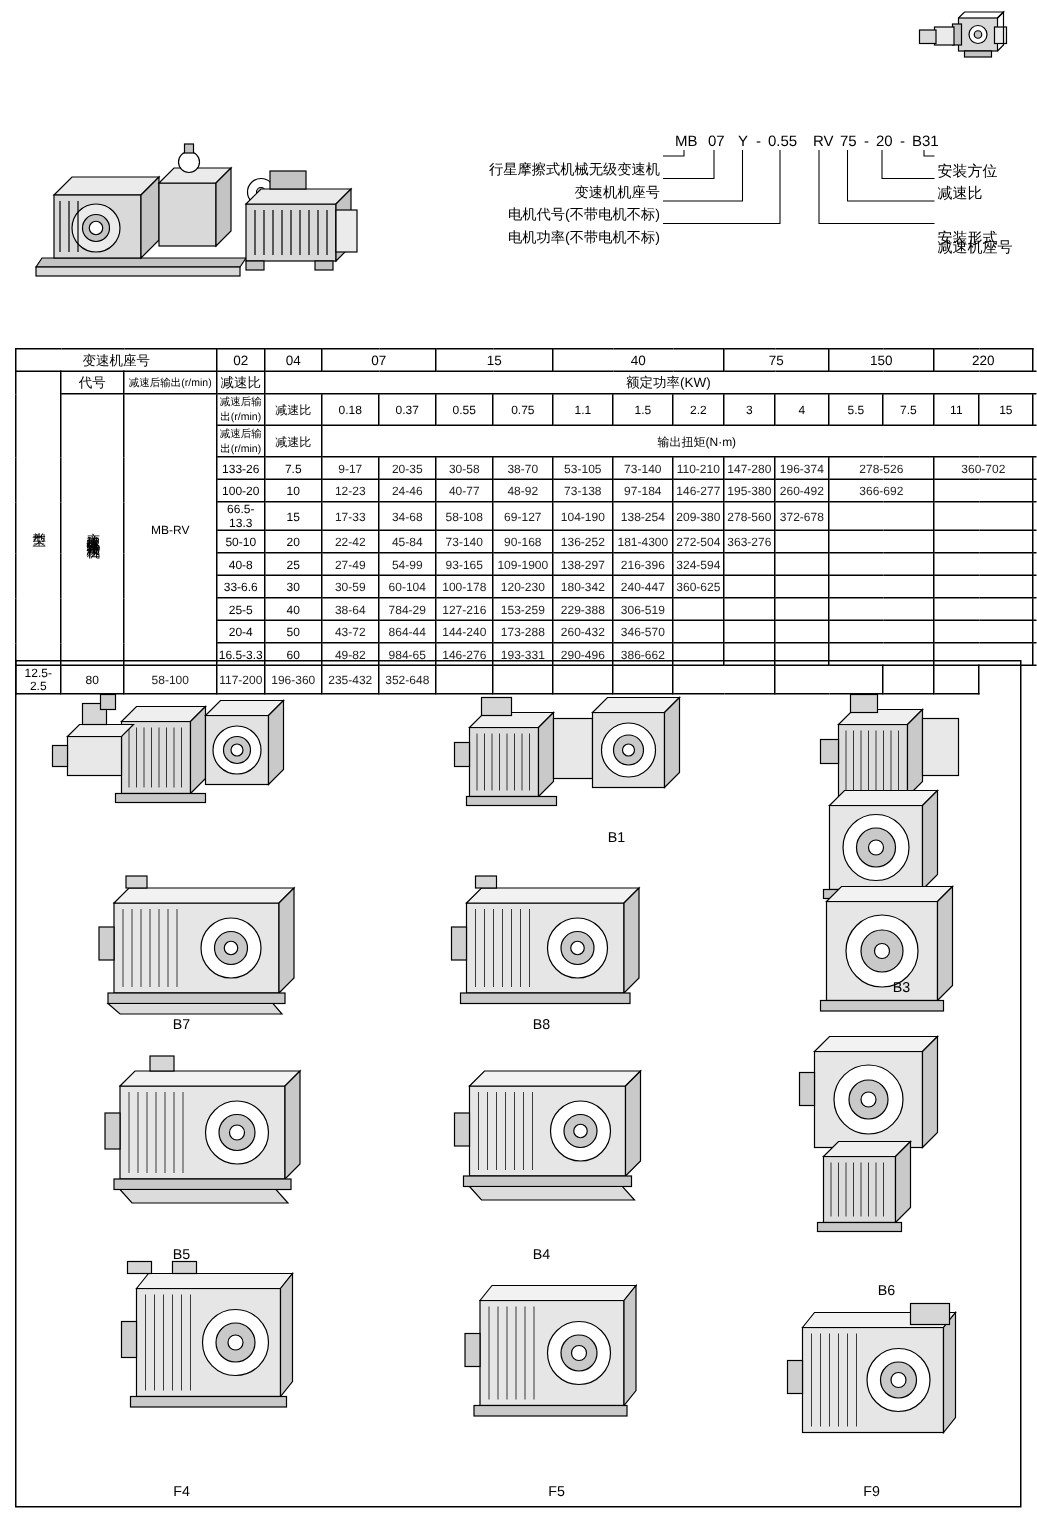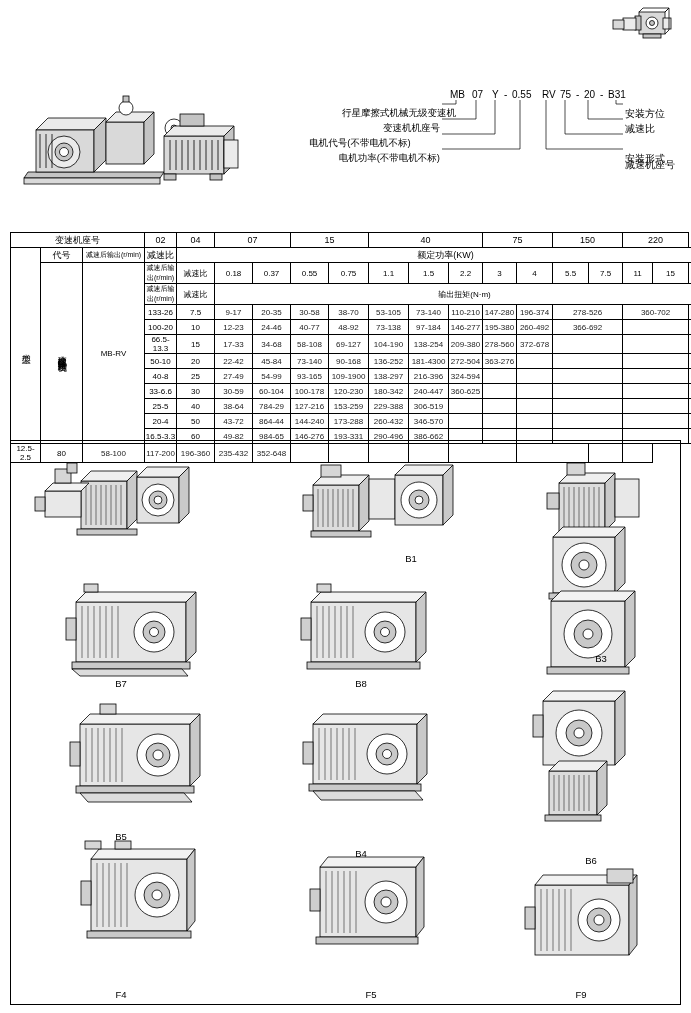--- a/index.html
+++ b/index.html
@@ -120,23 +120,23 @@
         <rect x="166" y="28" width="24" height="12" class="fillgray2"></rect>
 
         <rect x="150" y="88" width="12" height="6" class="fillgray2"></rect>
         <rect x="196" y="88" width="12" height="6" class="fillgray2"></rect>
       </g>
     </svg>
   </div>
 
   <div class="code-area">
 
-    <div class="code-left" style="left:16px;top:23px;width:160px;text-align:right;">行星摩擦式机械无级变速机</div>
+    <div class="code-left" style="left:0;top:23px;width:160px;text-align:right;">行星摩擦式机械无级变速机</div>
     <div class="code-left" style="left:0;top:38px;width:160px;">变速机机座号</div>
-    <div class="code-left" style="left:0;top:53px;width:160px;text-align:center;">电机代号(不带电机不标)</div>
+    <div class="code-left" style="left:0;top:53px;width:160px;">电机代号(不带电机不标)</div>
     <div class="code-left" style="left:0;top:68px;width:160px;">电机功率(不带电机不标)</div>
 
     <div class="code-token" style="left:170px;top:5px;">MB</div>
     <div class="code-token" style="left:192px;top:5px;">07</div>
     <div class="code-token" style="left:212px;top:5px;">Y</div>
     <div class="code-token" style="left:224px;top:5px;">-</div>
     <div class="code-token" style="left:232px;top:5px;">0.55</div>
     <div class="code-token" style="left:262px;top:5px;">RV</div>
     <div class="code-token" style="left:280px;top:5px;">75</div>
     <div class="code-token" style="left:296px;top:5px;">-</div>
@@ -598,20 +598,20 @@
           <rect x="86" y="0" width="26" height="14" fill="#d6d6d6"></rect>
         </g>
       </g>
     </svg>
 
     <div class="fig-label" style="left:300px;width:200px;top:112px;">B1</div>
     <div class="fig-label" style="left:40px;width:140px;top:237px;">B7</div>
     <div class="fig-label" style="left:280px;width:140px;top:237px;">B8</div>
     <div class="fig-label" style="left:520px;width:140px;top:200px;margin-top:12px;">B3</div>
     <div class="fig-label" style="left:40px;width:140px;top:390px;">B5</div>
-    <div class="fig-label" style="left:280px;width:140px;top:390px;margin-top:17px;">B4</div>
+    <div class="fig-label" style="left:280px;width:140px;top:390px;">B4</div>
     <div class="fig-label" style="left:510px;width:140px;top:414px;">B6</div>
     <div class="fig-label" style="left:40px;width:140px;top:548px;">F4</div>
     <div class="fig-label" style="left:290px;width:140px;top:548px;">F5</div>
     <div class="fig-label" style="left:500px;width:140px;top:548px;">F9</div>
   </div>
 
 </div>
 
 </body></html>

